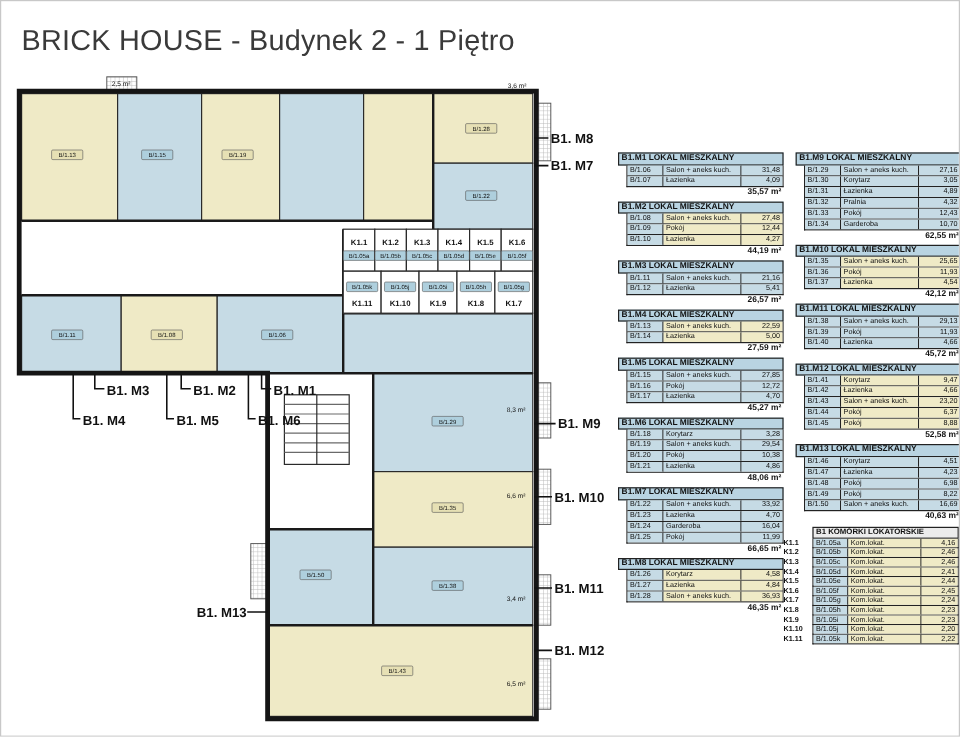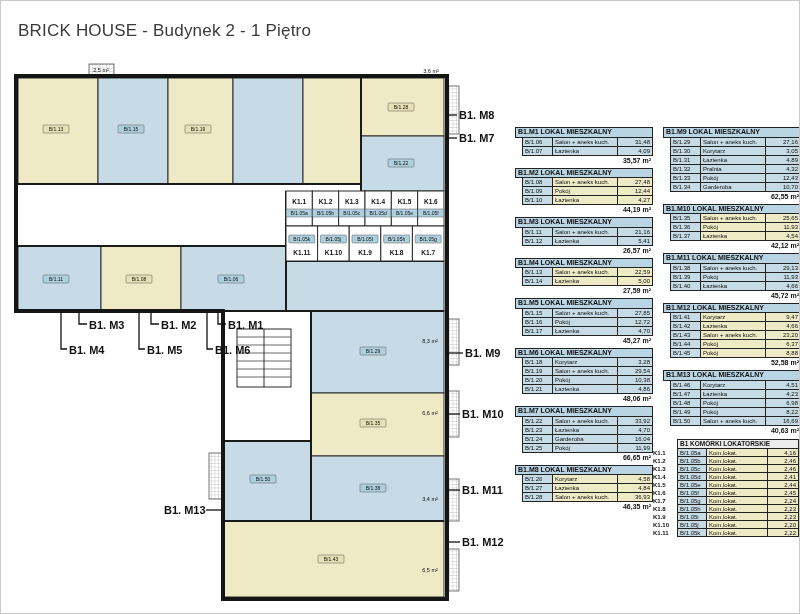--- a/index.html
+++ b/index.html
@@ -1,18 +1,18 @@
 <!DOCTYPE html>
 <html><head>
 <meta charset="utf-8">
 <style>
   html,body{margin:0;padding:0;background:#fff;}
   .page{position:relative;width:798px;height:612px;background:#ffffff;border:1px solid #c8c8c8;
         overflow:hidden;font-family:"Liberation Sans",sans-serif;}
-  .title{position:absolute;left:17px;top:20px;font-size:17px;font-weight:500;color:#3a3a3a;
+  .title{position:absolute;left:17px;top:20px;font-size:24px;font-weight:500;color:#3a3a3a;
          letter-spacing:0.2px;}
   svg{position:absolute;left:0;top:0;}
   .col{position:absolute;width:138px;}
   #col1{left:514px;top:126px;}
   #col2{left:662px;top:126px;}
   #storage{left:650px;top:438px;position:absolute;width:148px;}
   .apt{margin-bottom:3px;}
   .apt-header{background:#b9d4e2;border:1px solid #222;font-size:7px;font-weight:bold;
               color:#111;height:8.5px;line-height:8.5px;padding:0 2px;}
   .apt-body{margin-left:7px;border:1px solid #222;border-top:none;}

